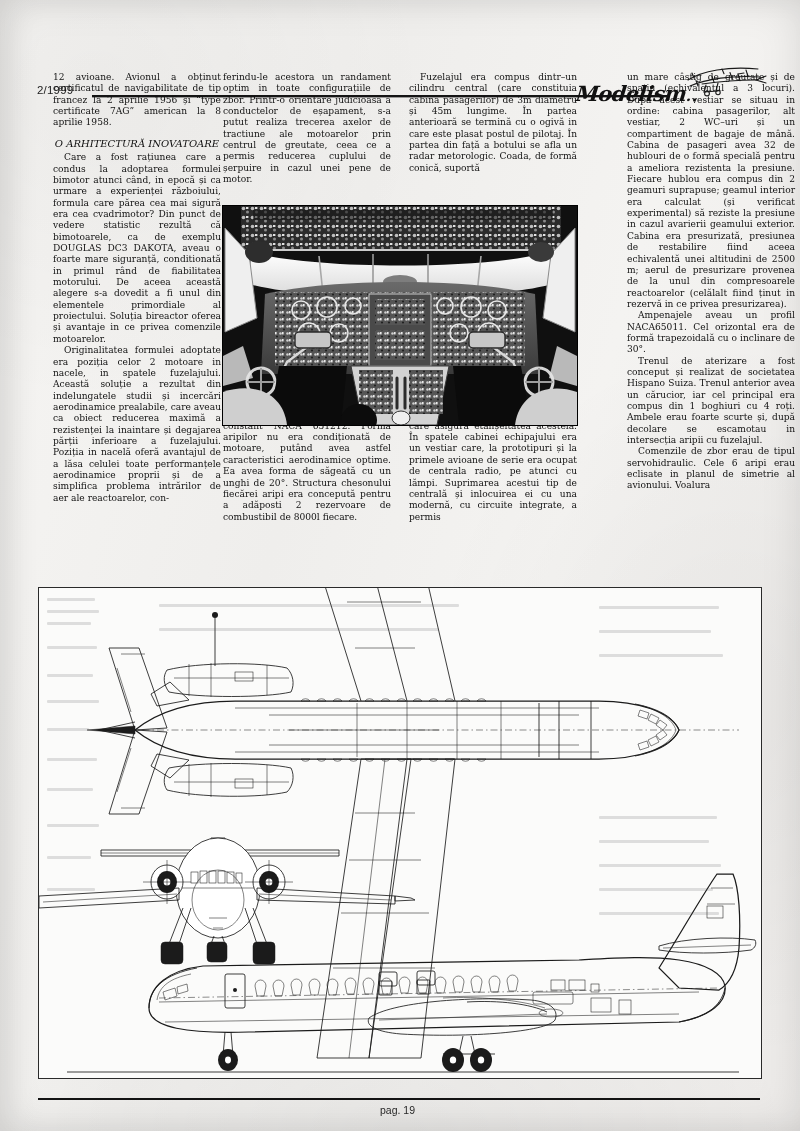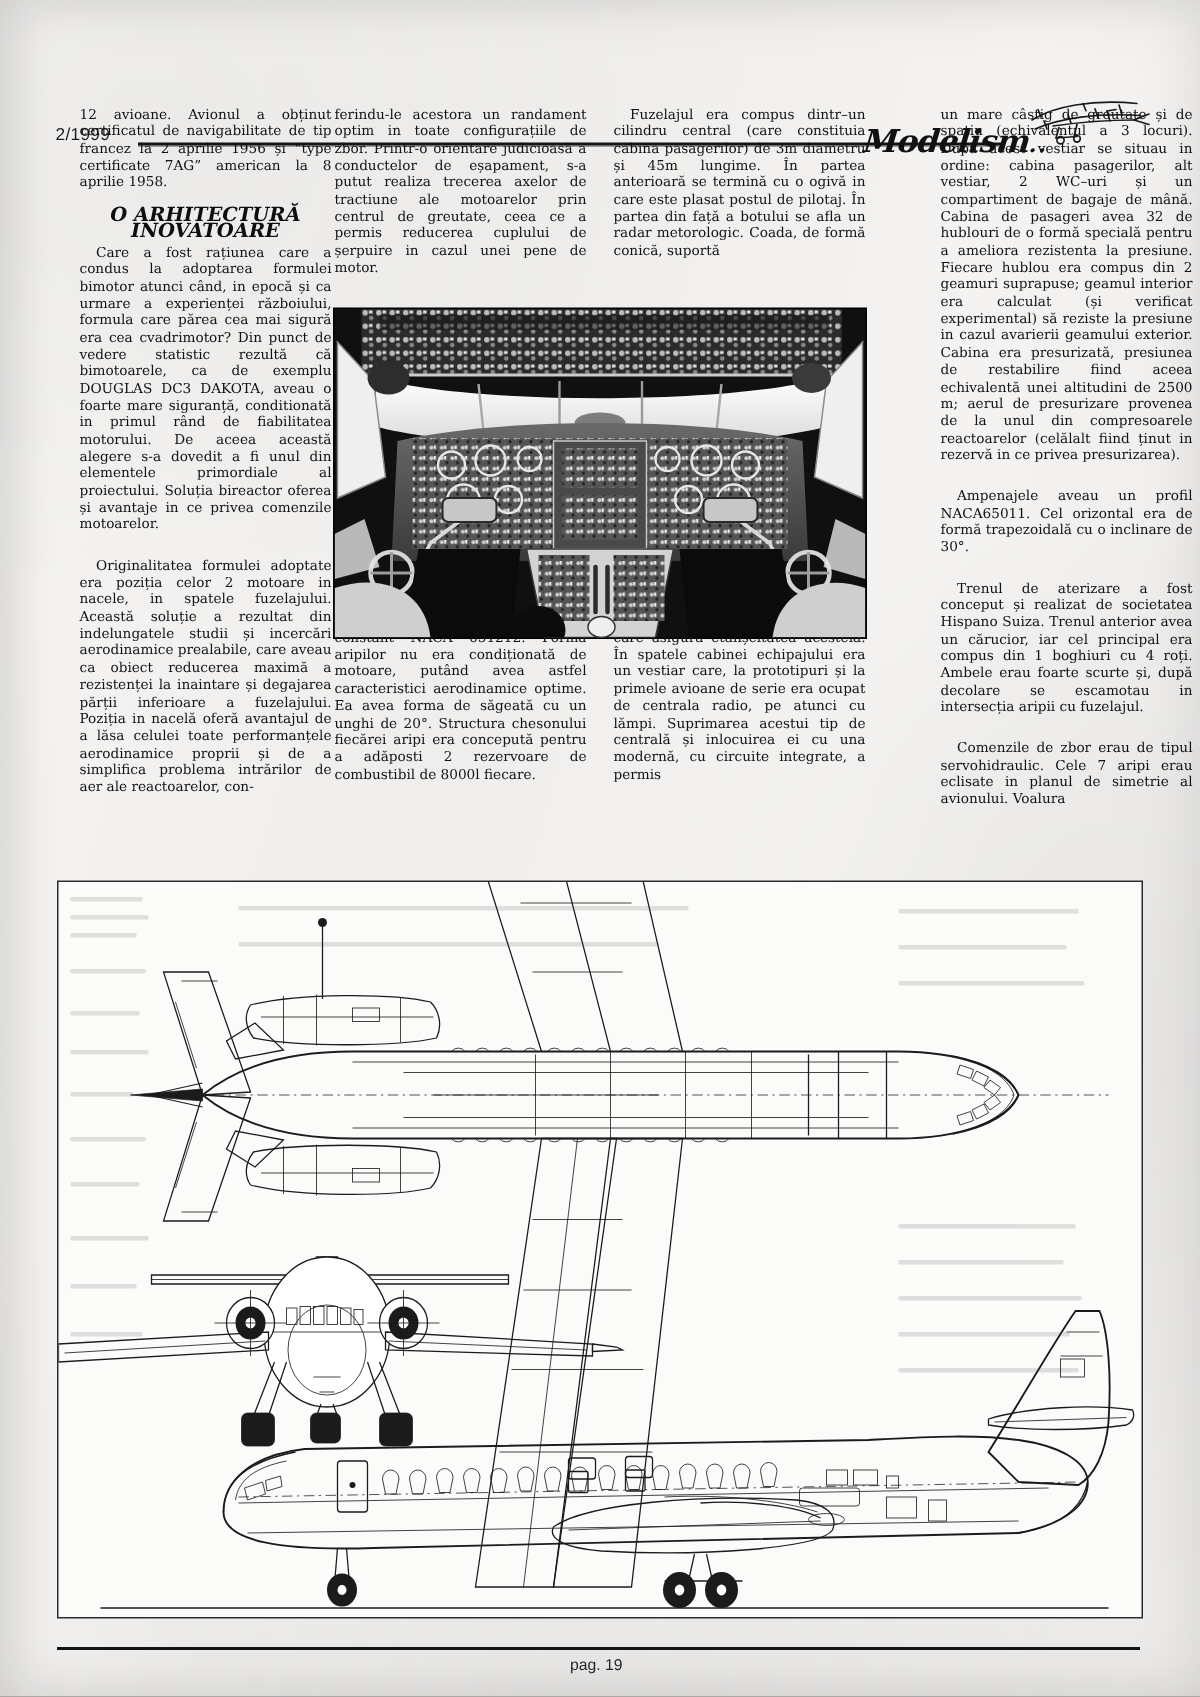--- a/index.html
+++ b/index.html
@@ -74,26 +74,26 @@
     font-family:"DejaVu Serif",serif;
     font-size:9.1px;
     line-height:11.35px;
     text-align:justify;
     text-justify:inter-word;
     color:#121212;
     hyphens:manual;
     -webkit-font-smoothing:none;
   }
   .col p.ind{text-indent:11px;}
-  .col p + p{margin-top:16px;}
+  .col p + p{margin-top:0;}
 
   .subhead{
     font-family:"DejaVu Serif",serif;
-    font-weight:700;font-style:italic;
-    font-size:13px;line-height:11.6px;
+    font-weight:400;font-style:italic;
+    font-size:10px;line-height:11.6px;
     text-align:center;color:#0e0e0e;
     margin:9px 0 3px 0;
   }
 
   
   .photo-slot{
     position:absolute;left:186px;top:134px;width:354px;height:219px;
   }
   .photo{
     position:absolute;inset:0;
@@ -199,21 +199,21 @@
     <div class="col c3">
       <p class="ind">Fuzelajul era compus dintr–un cilindru central (care constituia cabina pasagerilor) de 3m diametru și 45m lungime. În partea anterioară se termină cu o ogivă in care este plasat postul de pilotaj. În partea din față a botului se afla un radar metorologic. Coada, de formă conică, suportă</p>
       <div style="height:224px"></div>
       <p class="after-photo">ampenajele și motoarele. O inovatie o constituia ușa dublă a cabinei, care asigura etanșeitatea acesteia. În spatele cabinei echipajului era un vestiar care, la prototipuri și la primele avioane de serie era ocupat de centrala radio, pe atunci cu lămpi. Suprimarea acestui tip de centrală și inlocuirea ei cu una modernă, cu circuite integrate, a permis</p>
     </div>
 
     <div class="col c4">
       <p>un mare câstig de greutate și de spațiu (echivalentul a 3 locuri). După acest vestiar se situau in ordine: cabina pasagerilor, alt vestiar, 2 WC–uri și un compartiment de bagaje de mână. Cabina de pasageri avea 32 de hublouri de o formă specială pentru a ameliora rezistenta la presiune. Fiecare hublou era compus din 2 geamuri suprapuse; geamul interior era calculat (și verificat experimental) să reziste la presiune in cazul avarierii geamului exterior. Cabina era presurizată, presiunea de restabilire fiind aceea echivalentă unei altitudini de 2500 m; aerul de presurizare provenea de la unul din compresoarele reactoarelor (celălalt fiind ținut in rezervă in ce privea presurizarea).</p>
       <p class="ind">Ampenajele aveau un profil NACA65011. Cel orizontal era de formă trapezoidală cu o inclinare de 30°.</p>
       <p class="ind">Trenul de aterizare a fost conceput și realizat de societatea Hispano Suiza. Trenul anterior avea un cărucior, iar cel principal era compus din 1 boghiuri cu 4 roți. Ambele erau foarte scurte și, după decolare se escamotau in intersecția aripii cu fuzelajul.</p>
-      <p class="ind">Comenzile de zbor erau de tipul servohidraulic. Cele 7 aripi erau eclisate in planul de simetrie al avionului. Voalura</p>
+      <p class="ind">Comenzile de zbor erau de tipul servohidraulic. Cele 6 aripi erau eclisate in planul de simetrie al avionului. Voalura</p>
     </div>
 
     <div class="photo-slot">
       <div class="photo">
         <svg width="354" height="219" viewBox="0 0 354 219">
           <defs>
             <linearGradient id="glass" x1="0" y1="0" x2="0" y2="1">
               <stop offset="0" stop-color="#ffffff"></stop>
               <stop offset="1" stop-color="#d9d9d9"></stop>
             </linearGradient>

